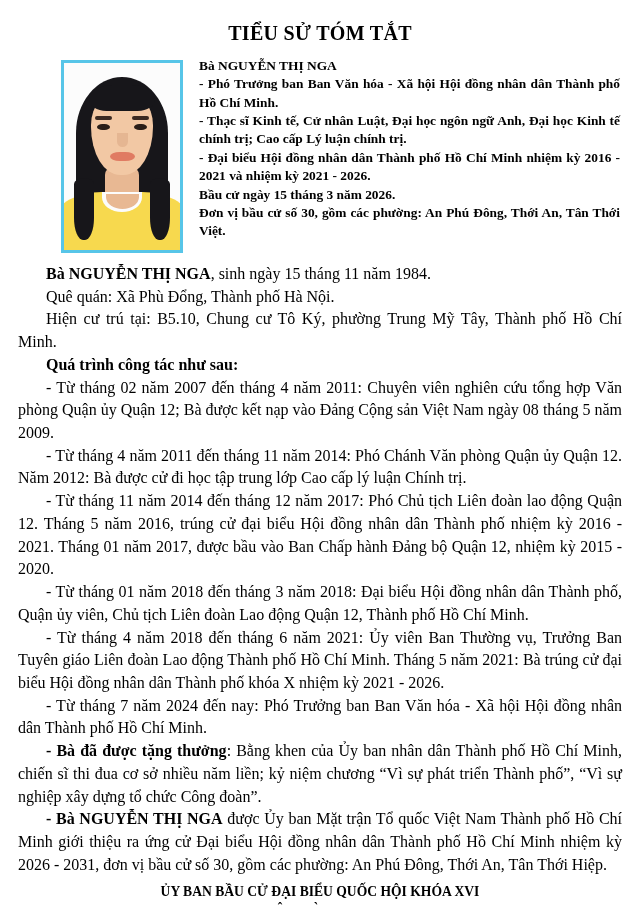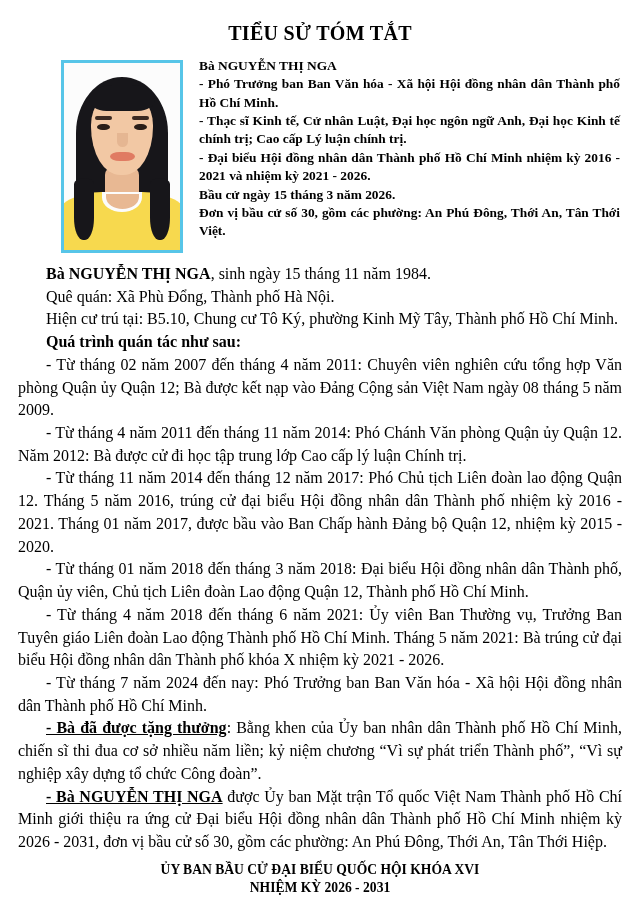--- a/index.html
+++ b/index.html
@@ -207,21 +207,21 @@
     text-indent: 28px;
   }
   .body-block p.ident-line {
     text-indent: 28px;
   }
   .lead-name { font-weight: bold; }
   .section-head { font-weight: bold; }
   .body-block p.para {
     text-indent: 28px;
   }
-  .bold { font-weight: bold; text-decoration: underline; }
+  .bold { font-weight: bold; }
 
   
   .footer-block {
     margin-top: 7px;
     text-align: center;
     font-weight: bold;
     font-size: 13.6px;
     line-height: 1.36;
   }
   .footer-block div { margin: 0; }
@@ -265,23 +265,23 @@
     </div>
 
   </div>
 
   <div class="body-block">
 
     <p class="ident-line"><span class="lead-name">Bà NGUYỄN THỊ NGA</span><span>, sinh ngày 15 tháng 11 năm 1984.</span></p>
 
     <p class="ident-line">Quê quán: Xã Phù Đổng, Thành phố Hà Nội.</p>
 
-    <p class="ident-line">Hiện cư trú tại: B5.10, Chung cư Tô Ký, phường Kinh Mỹ Tây, Thành phố Hồ Chí Minh.</p>
-
-    <p class="ident-line section-head">Quá trình quán tác như sau:</p>
+    <p class="ident-line">Hiện cư trú tại: B5.10, Chung cư Tô Ký, phường Trung Mỹ Tây, Thành phố Hồ Chí Minh.</p>
+
+    <p class="ident-line section-head">Quá trình công tác như sau:</p>
 
     <p class="para">- Từ tháng 02 năm 2007 đến tháng 4 năm 2011: Chuyên viên nghiên cứu tổng hợp Văn phòng Quận ủy Quận 12; Bà được kết nạp vào Đảng Cộng sản Việt Nam ngày 08 tháng 5 năm 2009.</p>
     <p class="para">- Từ tháng 4 năm 2011 đến tháng 11 năm 2014: Phó Chánh Văn phòng Quận ủy Quận 12. Năm 2012: Bà được cử đi học tập trung lớp Cao cấp lý luận Chính trị.</p>
     <p class="para">- Từ tháng 11 năm 2014 đến tháng 12 năm 2017: Phó Chủ tịch Liên đoàn lao động Quận 12. Tháng 5 năm 2016, trúng cử đại biểu Hội đồng nhân dân Thành phố nhiệm kỳ 2016 - 2021. Tháng 01 năm 2017, được bầu vào Ban Chấp hành Đảng bộ Quận 12, nhiệm kỳ 2015 - 2020.</p>
     <p class="para">- Từ tháng 01 năm 2018 đến tháng 3 năm 2018: Đại biểu Hội đồng nhân dân Thành phố, Quận ủy viên, Chủ tịch Liên đoàn Lao động Quận 12, Thành phố Hồ Chí Minh.</p>
     <p class="para">- Từ tháng 4 năm 2018 đến tháng 6 năm 2021: Ủy viên Ban Thường vụ, Trưởng Ban Tuyên giáo Liên đoàn Lao động Thành phố Hồ Chí Minh. Tháng 5 năm 2021: Bà trúng cử đại biểu Hội đồng nhân dân Thành phố khóa X nhiệm kỳ 2021 - 2026.</p>
     <p class="para">- Từ tháng 7 năm 2024 đến nay: Phó Trưởng ban Ban Văn hóa - Xã hội Hội đồng nhân dân Thành phố Hồ Chí Minh.</p>
 
     <p class="para"><span class="bold">- Bà đã được tặng thưởng</span><span>: Bằng khen của Ủy ban nhân dân Thành phố Hồ Chí Minh, chiến sĩ thi đua cơ sở nhiều năm liền; kỷ niệm chương “Vì sự phát triển Thành phố”, “Vì sự nghiệp xây dựng tổ chức Công đoàn”.</span></p>
 

